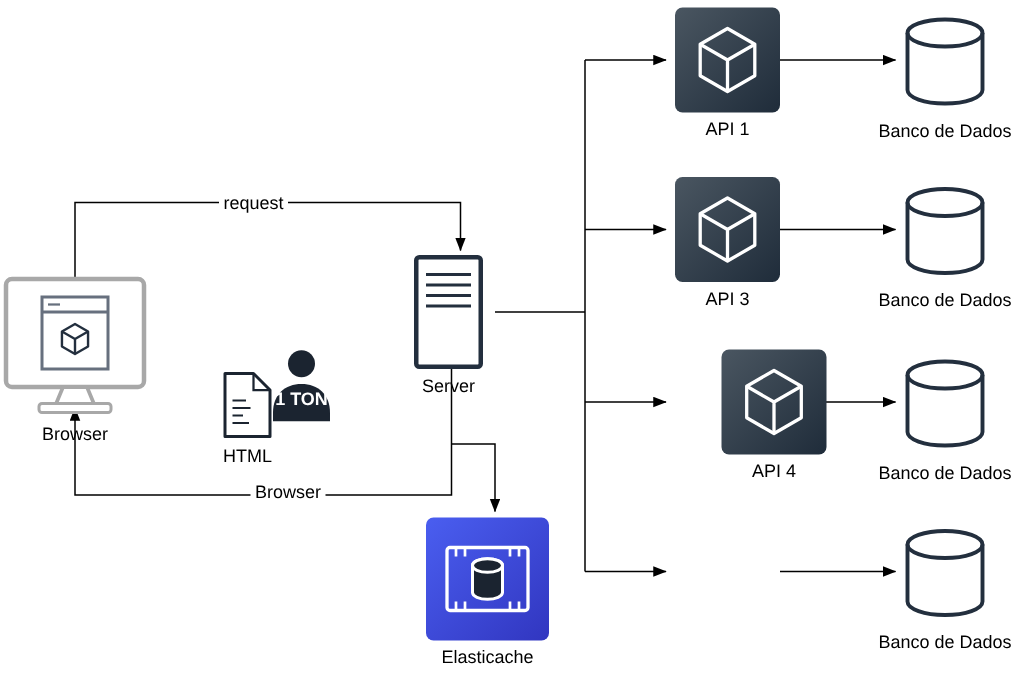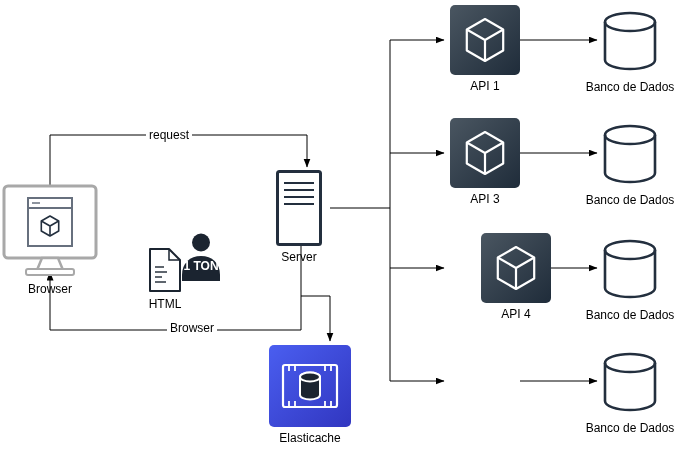--- a/index.html
+++ b/index.html
@@ -97,21 +97,21 @@
   <div class="node" style="left:181px; top:233px; width:40px;">
     <div class="person-wrap">
       <svg width="40" height="48" viewBox="0 0 40 48">
         <circle cx="20" cy="9.5" r="9" fill="#1b2430"></circle>
         <path d="M1,48 V42 C1,30 9,23 20,23 C31,23 39,30 39,42 V48 Z" fill="#1b2430"></path>
       </svg>
       <div class="person-label">1 TON</div>
     </div>
   </div>
 
-  <div class="node" style="left:274px; top:345px; width:72px;">
+  <div class="node" style="left:289px; top:345px; width:72px;">
     <div class="elasticache-box">
       <svg width="82" height="82" viewBox="0 0 82 82">
         <rect x="14" y="20" width="54" height="42" rx="2" fill="none" stroke="#fff" stroke-width="2.2"></rect>
         <g stroke="#fff" stroke-width="1.8">
           <line x1="20" y1="20" x2="20" y2="26"></line>
           <line x1="26" y1="20" x2="26" y2="26"></line>
           <line x1="56" y1="20" x2="56" y2="26"></line>
           <line x1="62" y1="20" x2="62" y2="26"></line>
           <line x1="20" y1="56" x2="20" y2="62"></line>
           <line x1="26" y1="56" x2="26" y2="62"></line>

